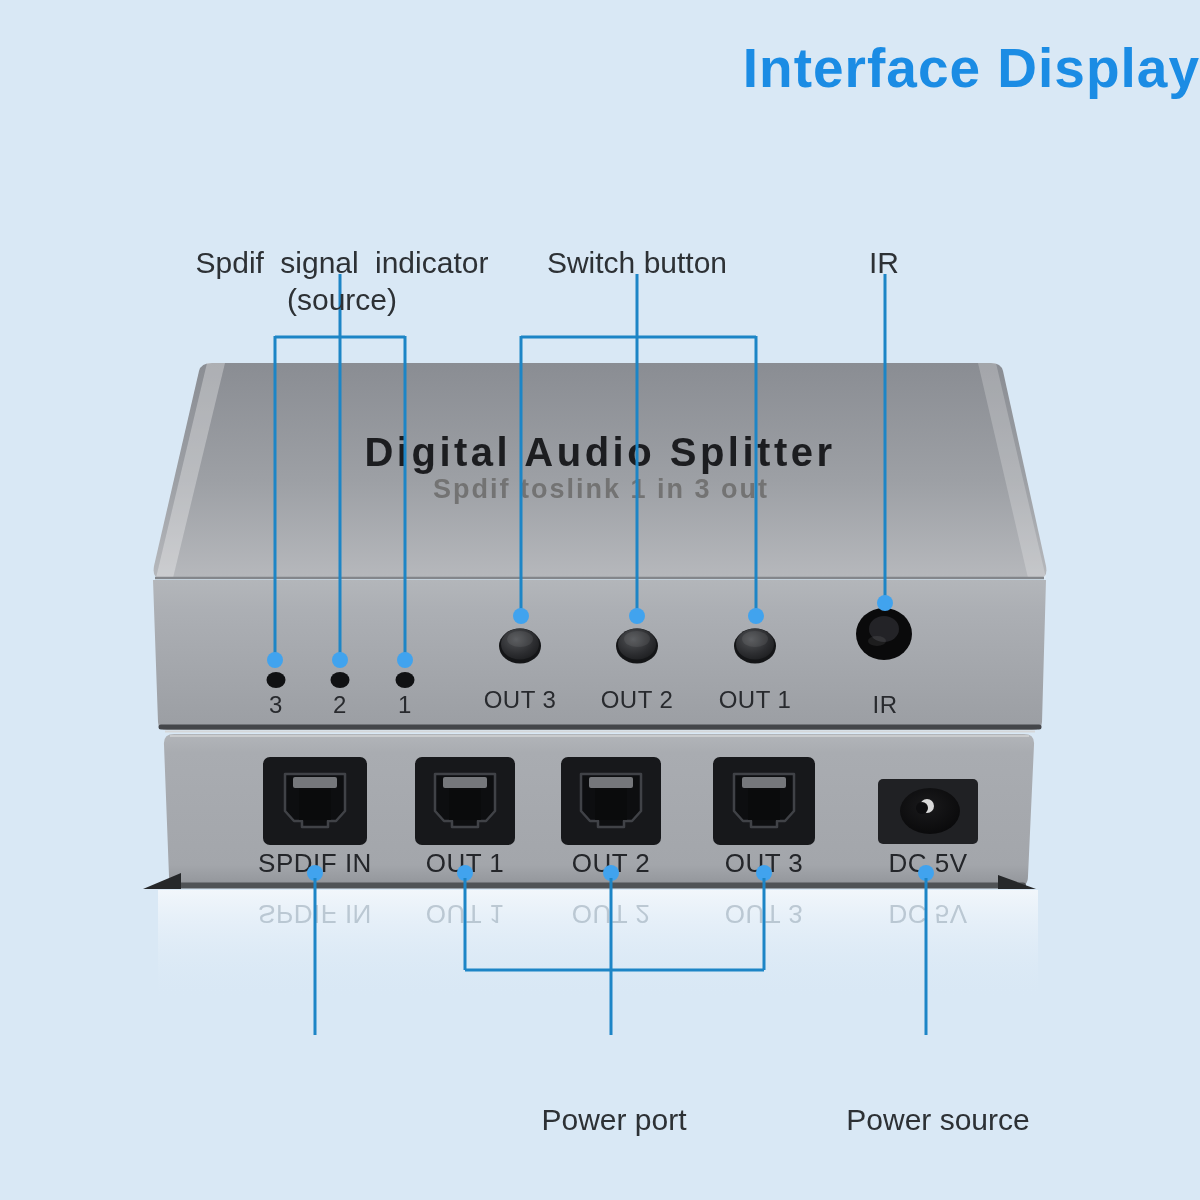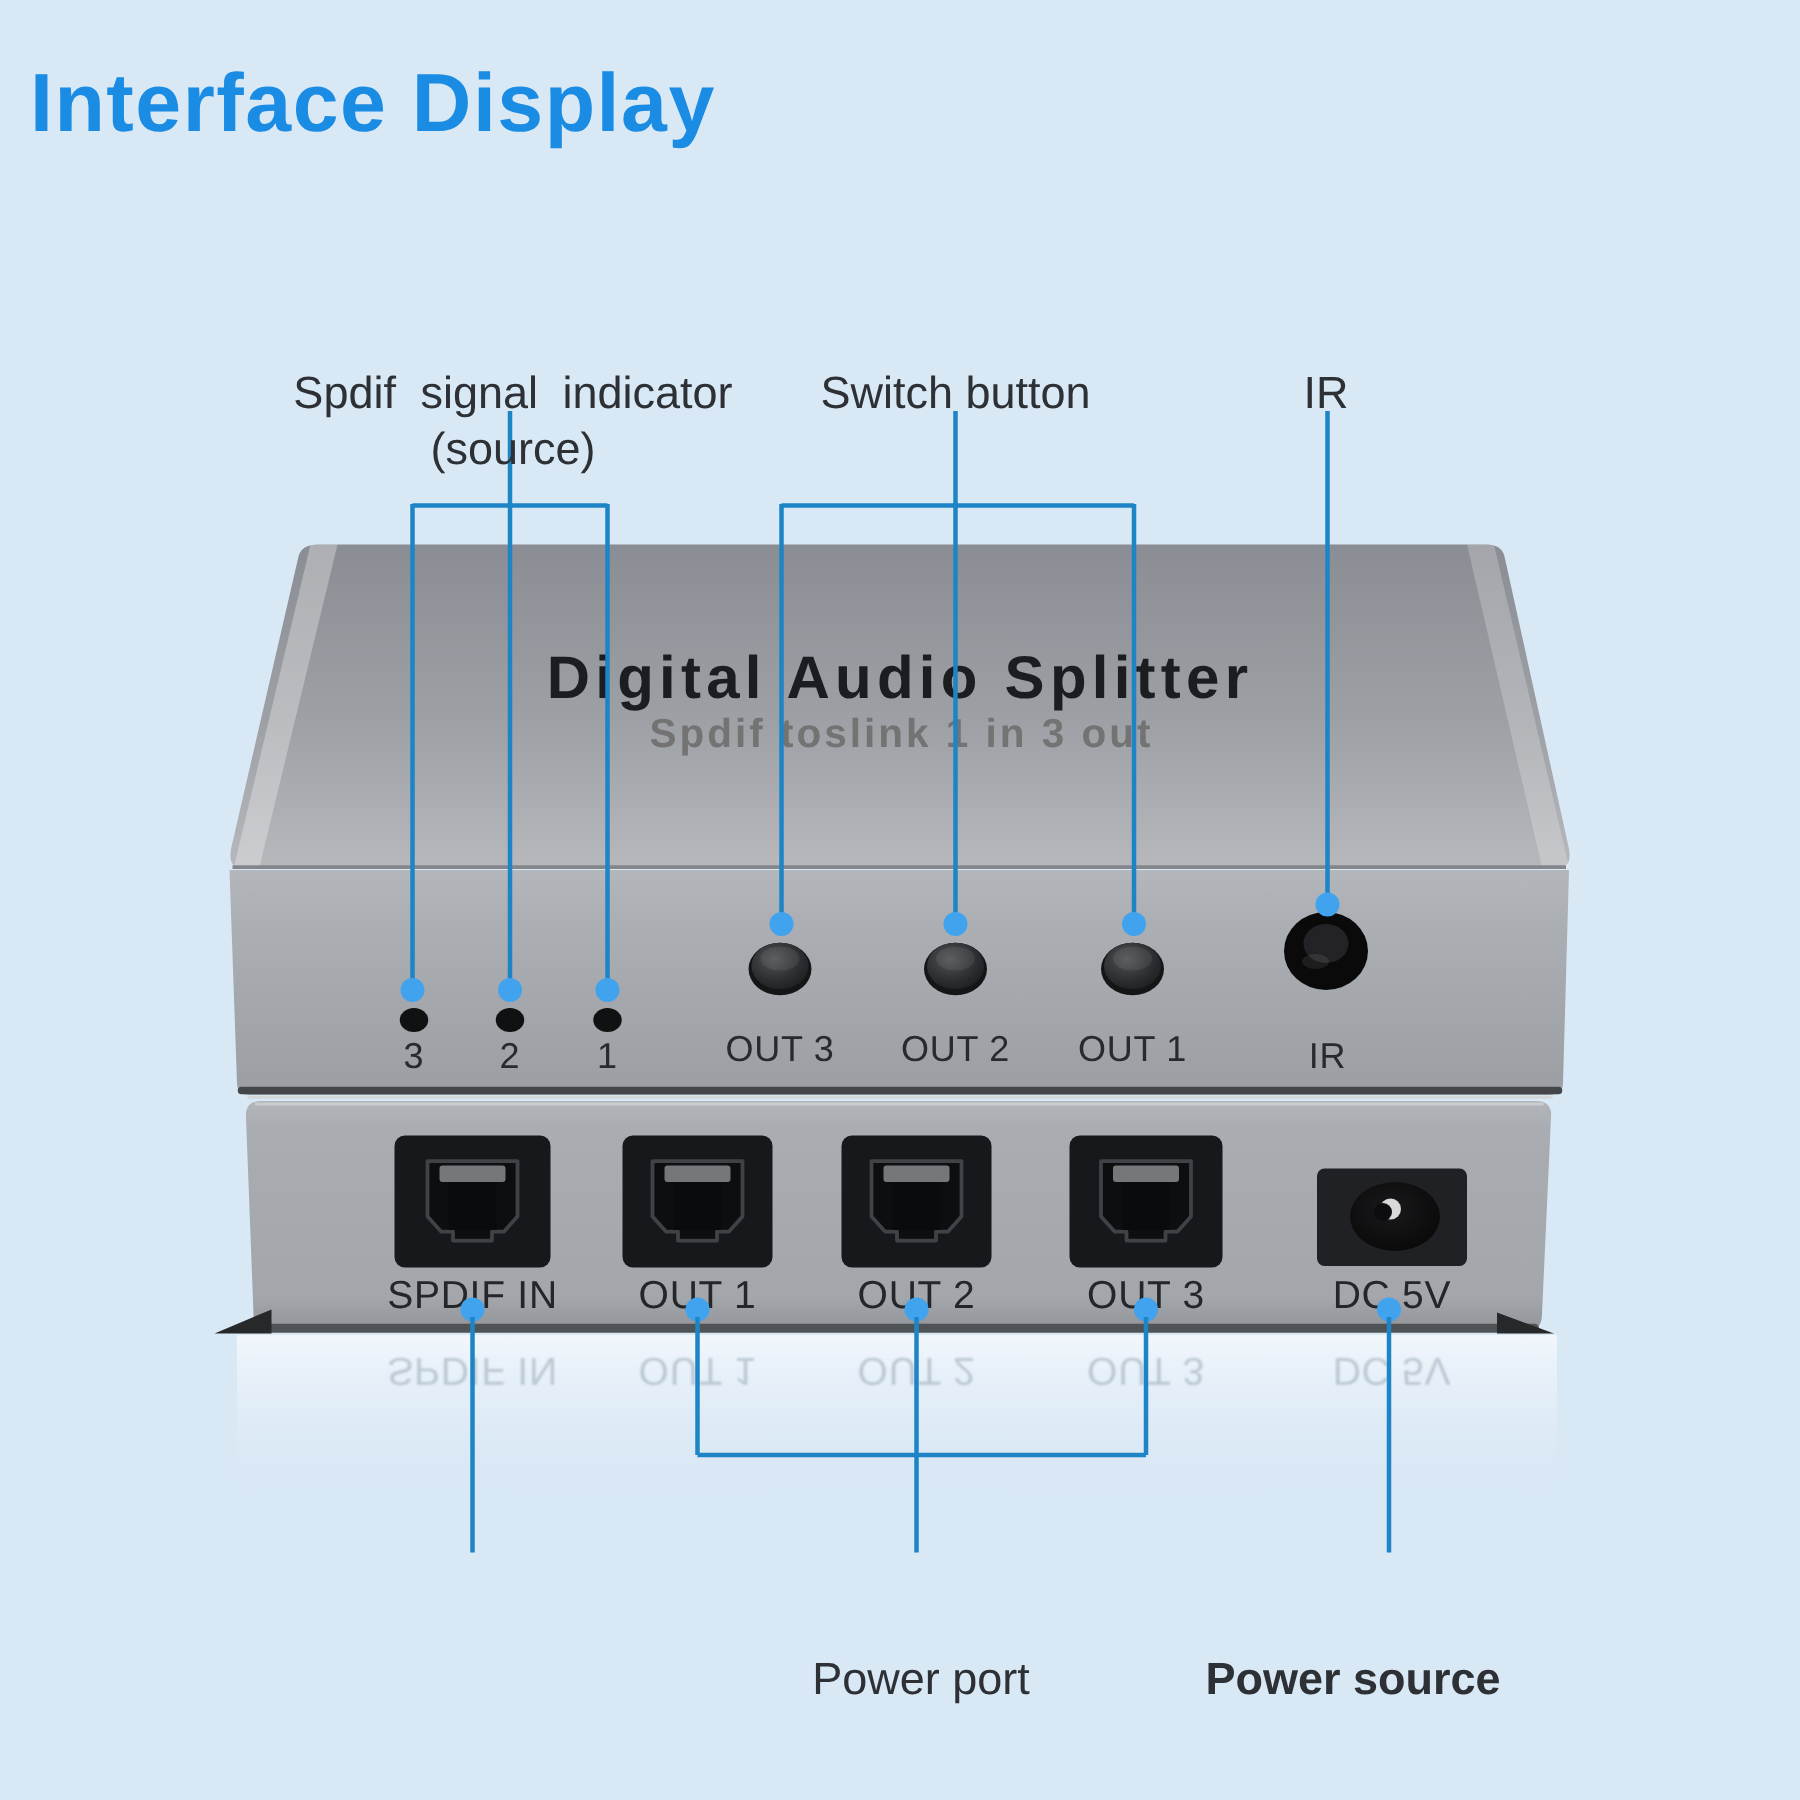--- a/index.html
+++ b/index.html
@@ -16,21 +16,21 @@
     background:var(--color-background);
     font-family:"Liberation Sans","DejaVu Sans",sans-serif;
     position:relative;
     overflow:hidden;
   }
   #canvas{position:absolute;left:0;top:0;width:1200px;height:1200px;}
   svg.layer{position:absolute;left:0;top:0;width:1200px;height:1200px;}
 
   .page-title{
     position:absolute;top:36px;left:0;width:100%;
-    text-align:left;font-size:55px;font-weight:bold;
+    text-align:right;font-size:55px;font-weight:bold;
     color:var(--color-title);letter-spacing:1px;padding-left:20px;
   }
 
   .callout-label{
     position:absolute;text-align:center;
     font-size:30px;color:var(--color-label-text);
     line-height:37px;
     margin-top:48px;
   }
   .wide-words{word-spacing:8px;}
@@ -260,15 +260,15 @@
   <h1 class="page-title">Interface Display</h1>
 
   <div class="callout-label" style="left:162px;top:196px;width:360px;">
     <span class="wide-words">Spdif signal indicator</span><br>
     <span>(source)</span>
   </div>
   <div class="callout-label" style="left:487px;top:196px;width:300px;text-align:center;">Switch button</div>
   <div class="callout-label" style="left:784px;top:196px;width:200px;">IR</div>
 
   <div class="callout-label" style="left:464px;top:1053px;width:300px;">Power port</div>
-  <div class="callout-label" style="left:752px;top:1053px;width:300px;font-weight:bold;">Power source</div>
+  <div class="callout-label" style="left:788px;top:1053px;width:300px;">Power source</div>
 
 </div>
 
 </body></html>

